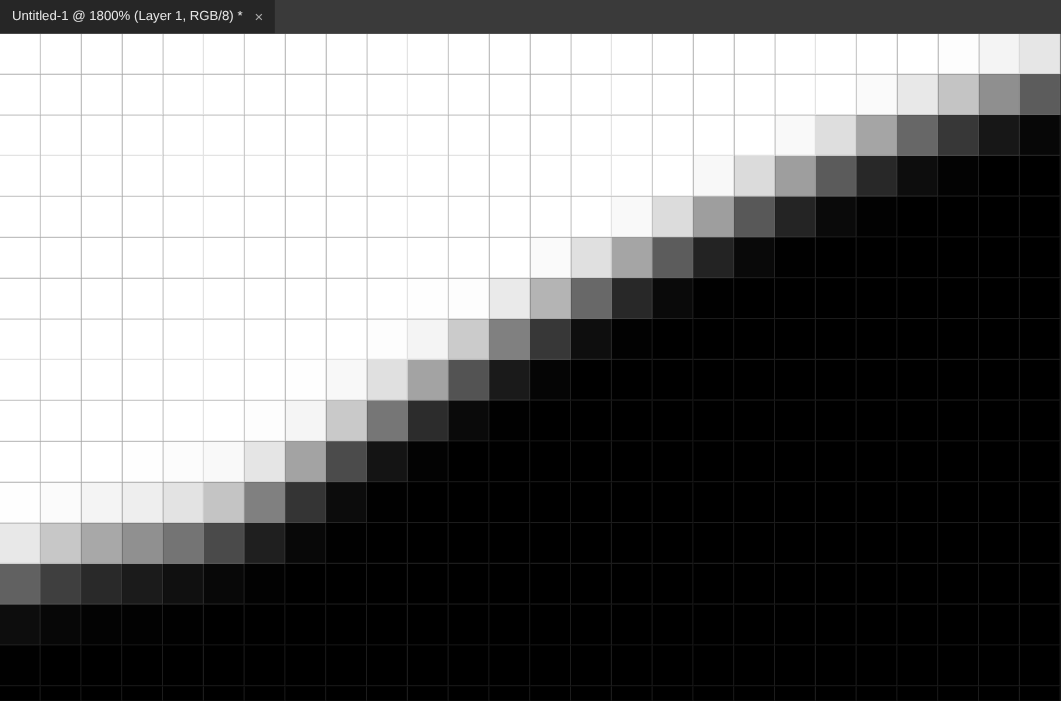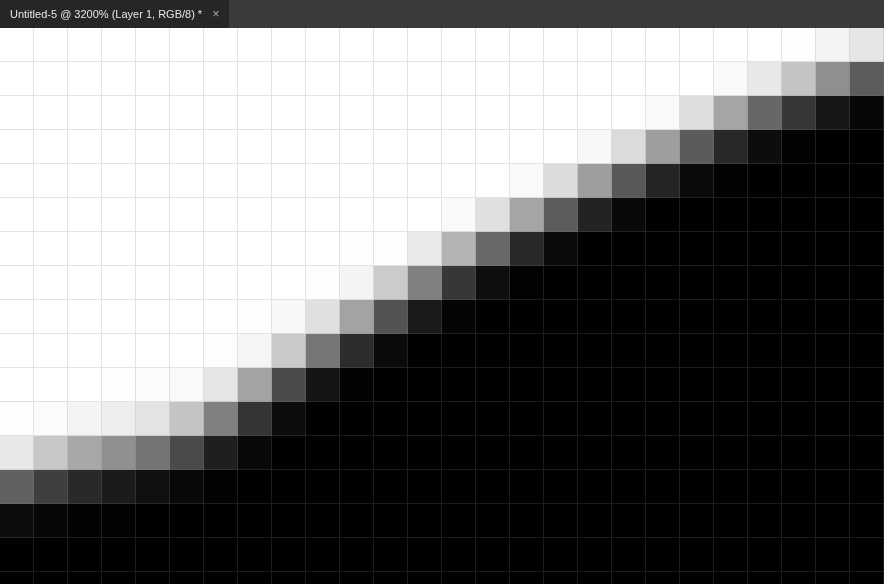--- a/index.html
+++ b/index.html
@@ -56,21 +56,21 @@
       height: 34px;
       border-right: 1px solid rgba(128,128,128,0.22);
       border-bottom: 1px solid rgba(128,128,128,0.22);
     }
   </style>
 </head>
 <body>
 
 <div class="tab-bar">
   <div class="tab">
-    <span>Untitled-5 @ 3200% (Layer 1, RGB/8) *</span>
+    <span>Untitled-1 @ 1800% (Layer 1, RGB/8) *</span>
     <span class="close">×</span>
   </div>
 </div>
 
 <div class="canvas-area">
   <div class="pixel-grid" id="pixel-grid">
       <div class="px" style="background: rgb(255, 255, 255);"></div>
       <div class="px" style="background: rgb(255, 255, 255);"></div>
       <div class="px" style="background: rgb(255, 255, 255);"></div>
       <div class="px" style="background: rgb(255, 255, 255);"></div>

